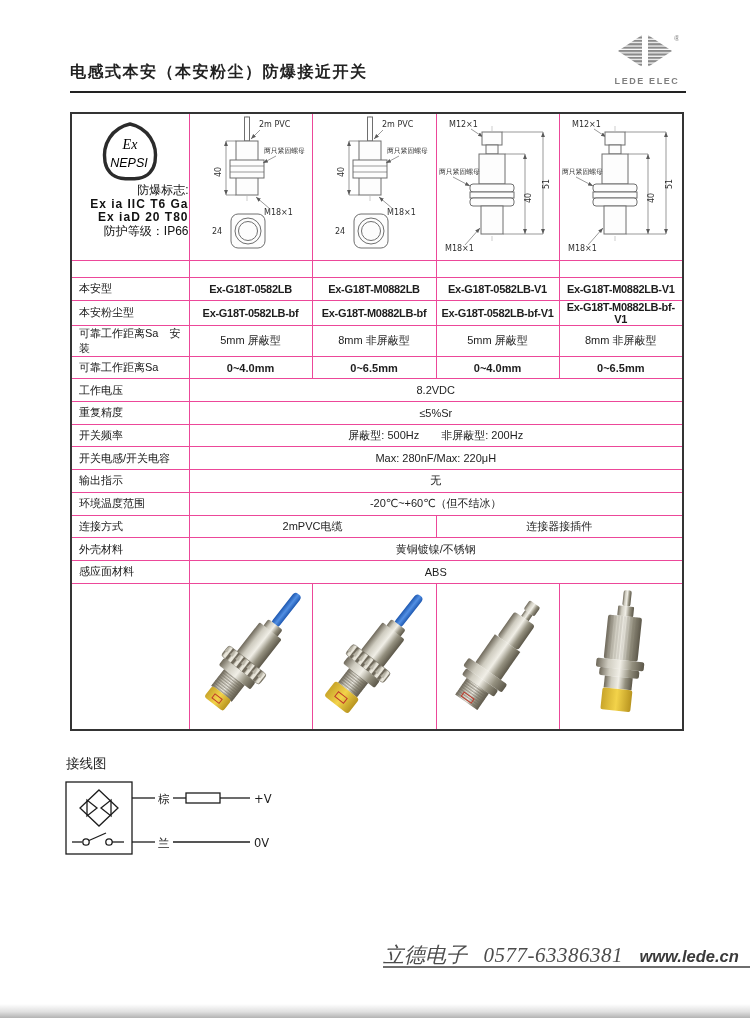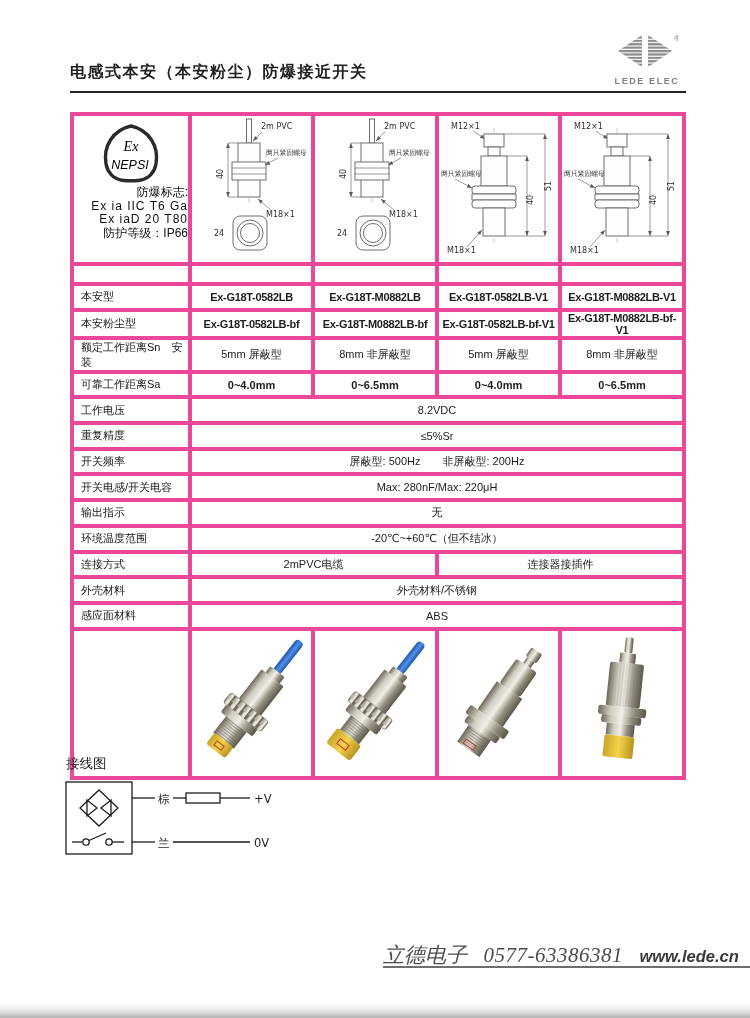--- a/index.html
+++ b/index.html
@@ -10,31 +10,31 @@
   .page-title{
     position:absolute;left:70px;top:62px;font-family:Liberation Mono, monospace;
     font-size:16px;font-weight:bold;letter-spacing:1.5px;color:#222;
   }
   .header-rule{position:absolute;left:70px;top:91px;width:616px;height:2px;background:#222;}
   .brand{position:absolute;left:606px;top:33px;width:82px;text-align:center;}
   .brand-name{font-size:9px;font-weight:bold;letter-spacing:1.6px;color:#7f7f7f;margin-top:1px;text-align:center;}
 
   .spec-table{position:absolute;left:70px;top:112px;border-collapse:collapse;table-layout:fixed;width:612px;
     border:2px solid #343434;}
-  .spec-table td{border:4px solid #ec4899;font-size:11px;text-align:center;vertical-align:middle;padding:0 2px;overflow:hidden;}
+  .spec-table td{border:1px solid #ec4899;font-size:11px;text-align:center;vertical-align:middle;padding:0 2px;overflow:hidden;}
   .spec-table td.lbl{text-align:left;padding-left:7px;font-size:11px;color:#161616;}
   tr.diagram-row td{height:146px;vertical-align:top;padding:0;}
   tr.gap-row td{height:16px;}
   tr.spec td{height:21.7px;}
   tr.photo-row td{height:145px;padding:0;}
   .model{font-weight:bold;font-size:10px;letter-spacing:-0.3px;}
   .bold{font-weight:bold;}
   .cert-cell{text-align:center;}
   .cert-text{font-size:12px;line-height:13.5px;text-align:right;padding-left:14px;color:#111;font-weight:500;}
-  .cert-text .lat{letter-spacing:1px;font-weight:normal;}
+  .cert-text .lat{letter-spacing:1px;font-weight:bold;}
   .diag{display:block;margin:0 auto;}
   .diag .part{fill:#fdfdfd;stroke:#6e6e6e;stroke-width:1;}
   .diag .thin{stroke:#6e6e6e;stroke-width:0.7;fill:none;}
   .diag .dim{stroke:#6e6e6e;stroke-width:0.7;fill:none;}
   .diag .cl{stroke:#9a9a9a;stroke-width:0.5;stroke-dasharray:5 2 1 2;fill:none;}
   .diag text{fill:#2e2e2e;font-family:"DejaVu Sans",sans-serif;}
   .t8{font-size:8px;}
   .t7{font-size:6.8px;}
   .photo{display:block;margin:0 auto;}
   .wiring{position:absolute;left:62px;top:752px;}
@@ -249,21 +249,21 @@
     <td class="model">Ex-G18T-M0882LB-V1</td>
   </tr>
   <tr class="spec">
     <td class="lbl">本安粉尘型</td>
     <td class="model">Ex-G18T-0582LB-bf</td>
     <td class="model">Ex-G18T-M0882LB-bf</td>
     <td class="model">Ex-G18T-0582LB-bf-V1</td>
     <td class="model">Ex-G18T-M0882LB-bf-V1</td>
   </tr>
   <tr class="spec">
-    <td class="lbl">额定工作距离Sn　安装</td>
+    <td class="lbl">可靠工作距离Sa　安装</td>
     <td>5mm 屏蔽型</td>
     <td>8mm 非屏蔽型</td>
     <td>5mm 屏蔽型</td>
     <td>8mm 非屏蔽型</td>
   </tr>
   <tr class="spec">
     <td class="lbl">可靠工作距离Sa</td>
     <td class="bold">0~4.0mm</td>
     <td class="bold">0~6.5mm</td>
     <td class="bold">0~4.0mm</td>
@@ -293,21 +293,21 @@
     <td class="lbl">环境温度范围</td>
     <td colspan="4">-20℃~+60℃（但不结冰）</td>
   </tr>
   <tr class="spec">
     <td class="lbl">连接方式</td>
     <td colspan="2">2mPVC电缆</td>
     <td colspan="2">连接器接插件</td>
   </tr>
   <tr class="spec">
     <td class="lbl">外壳材料</td>
-    <td colspan="4">外壳材料/不锈钢</td>
+    <td colspan="4">黄铜镀镍/不锈钢</td>
   </tr>
   <tr class="spec">
     <td class="lbl">感应面材料</td>
     <td colspan="4">ABS</td>
   </tr>
 
   <tr class="photo-row">
     <td></td>
     <td>
       <svg class="photo" width="122" height="144" viewBox="0 0 122 144">

